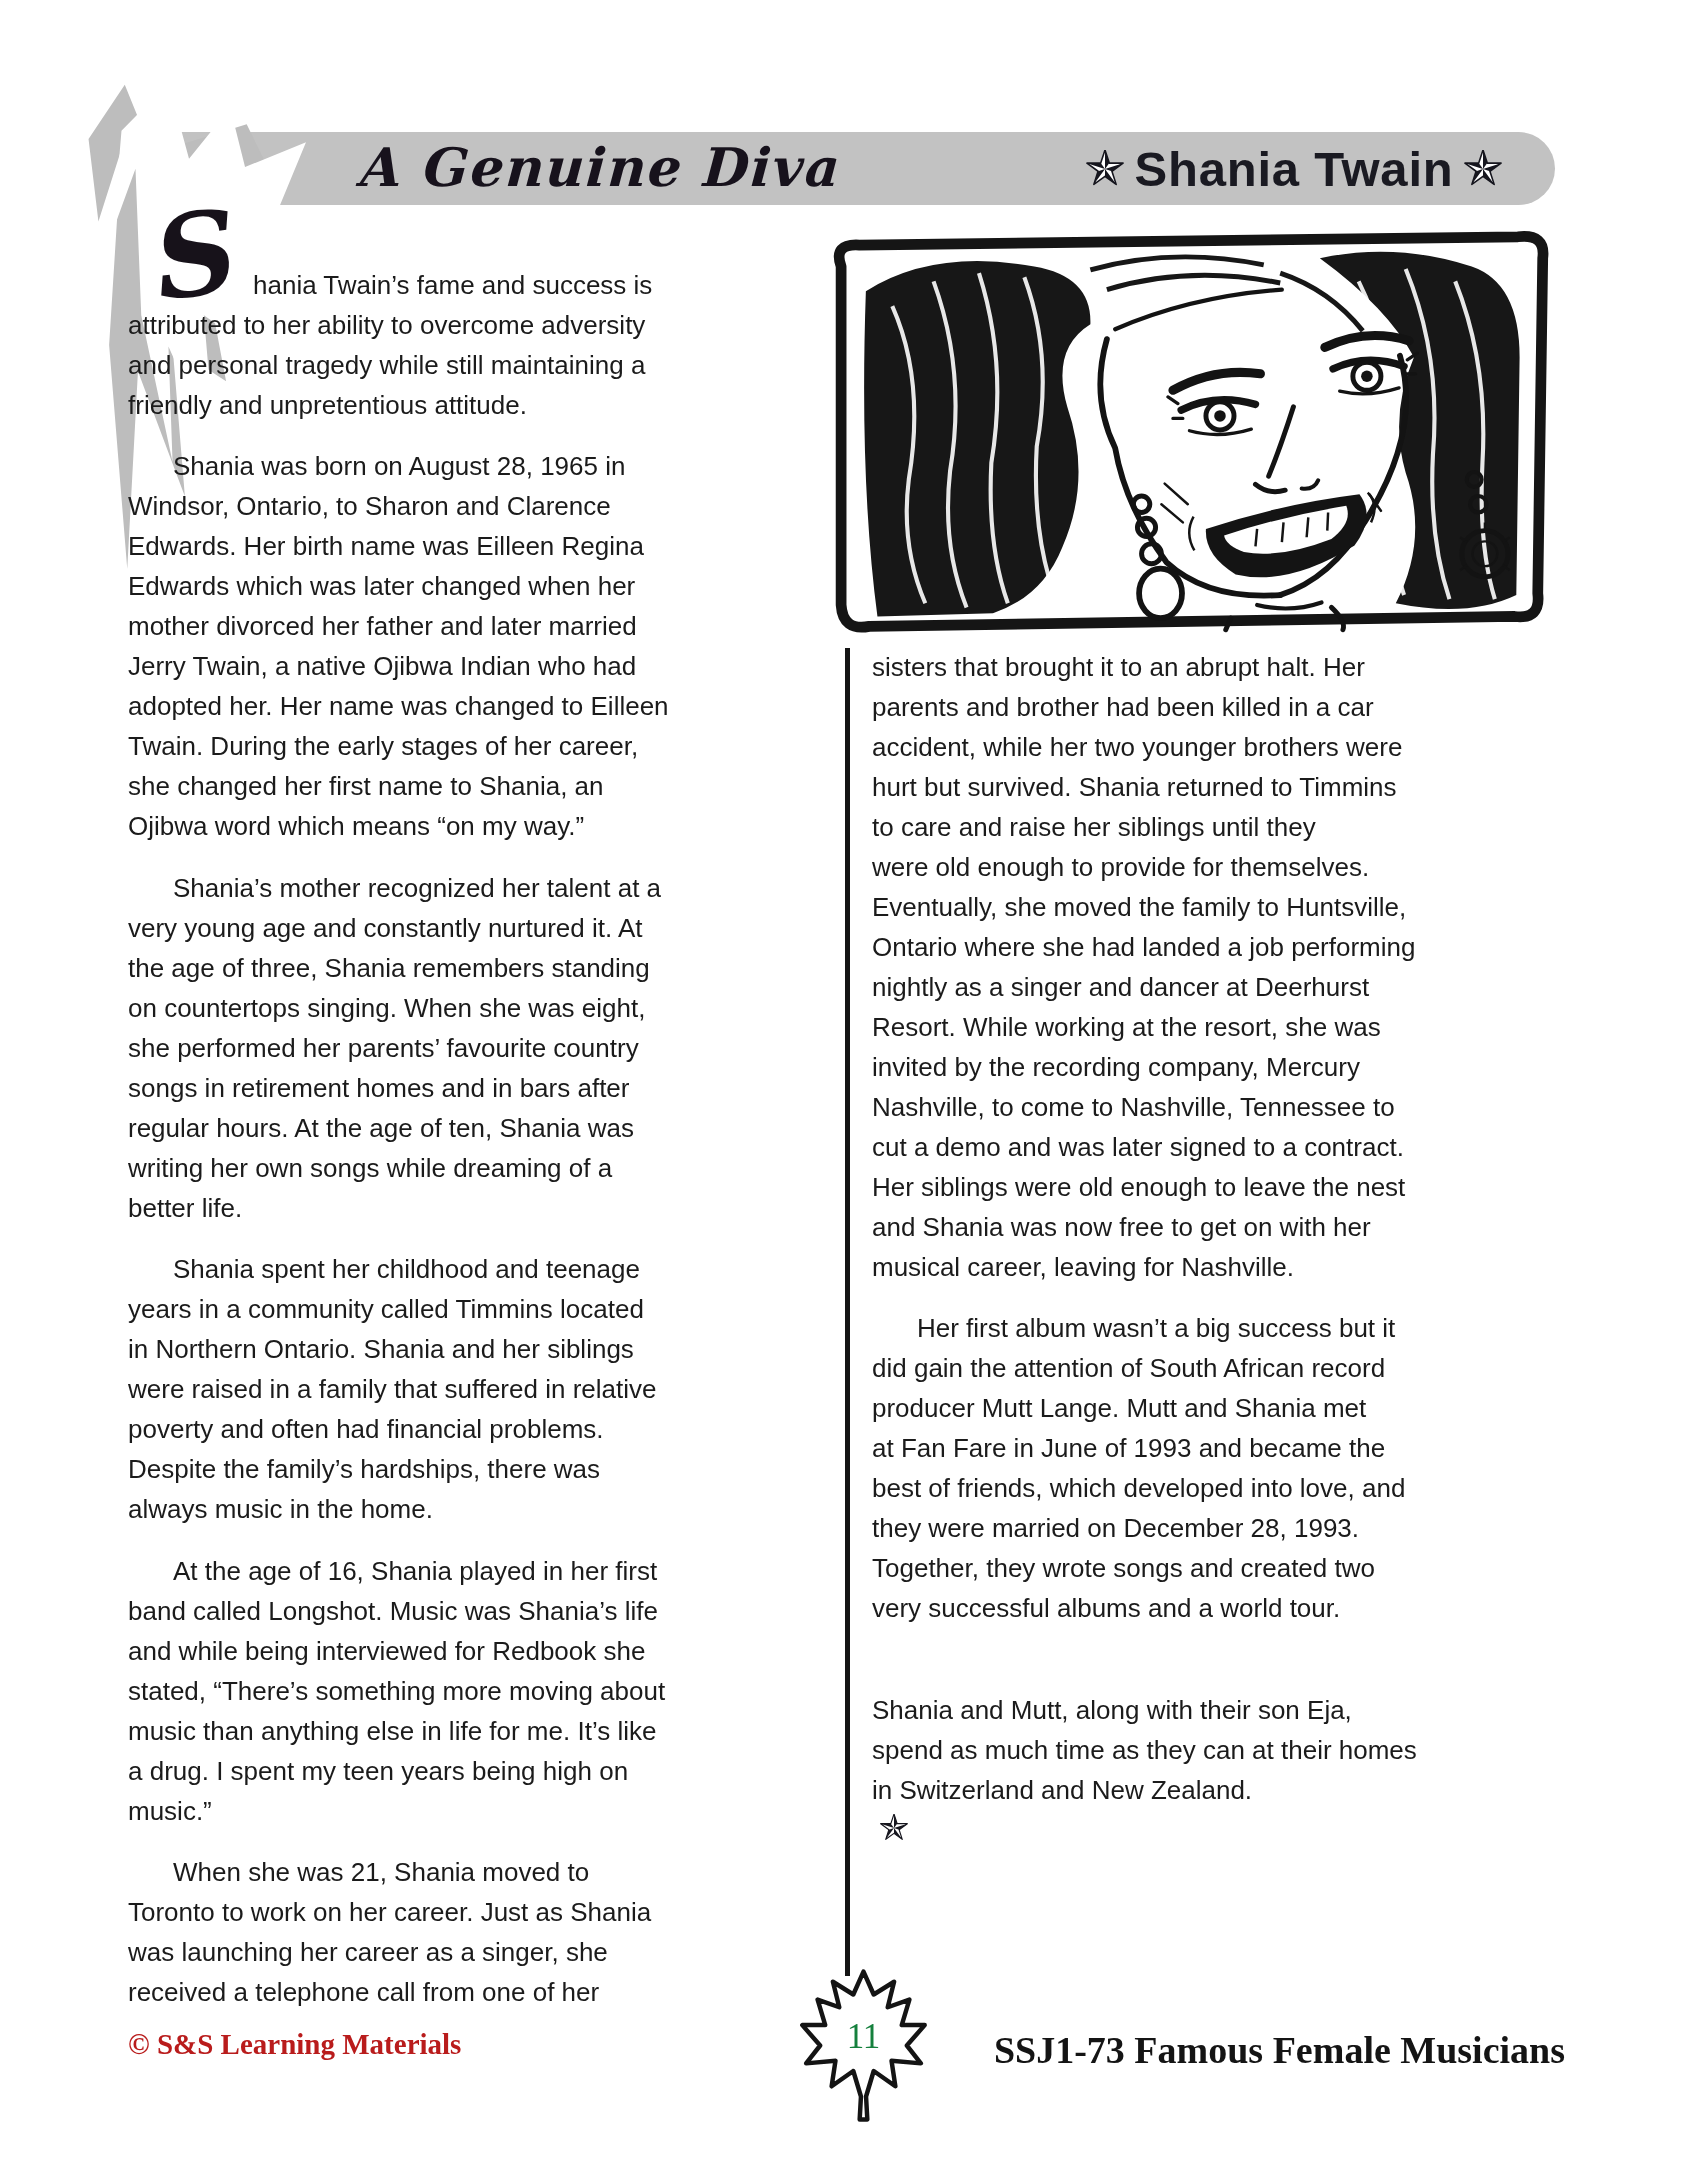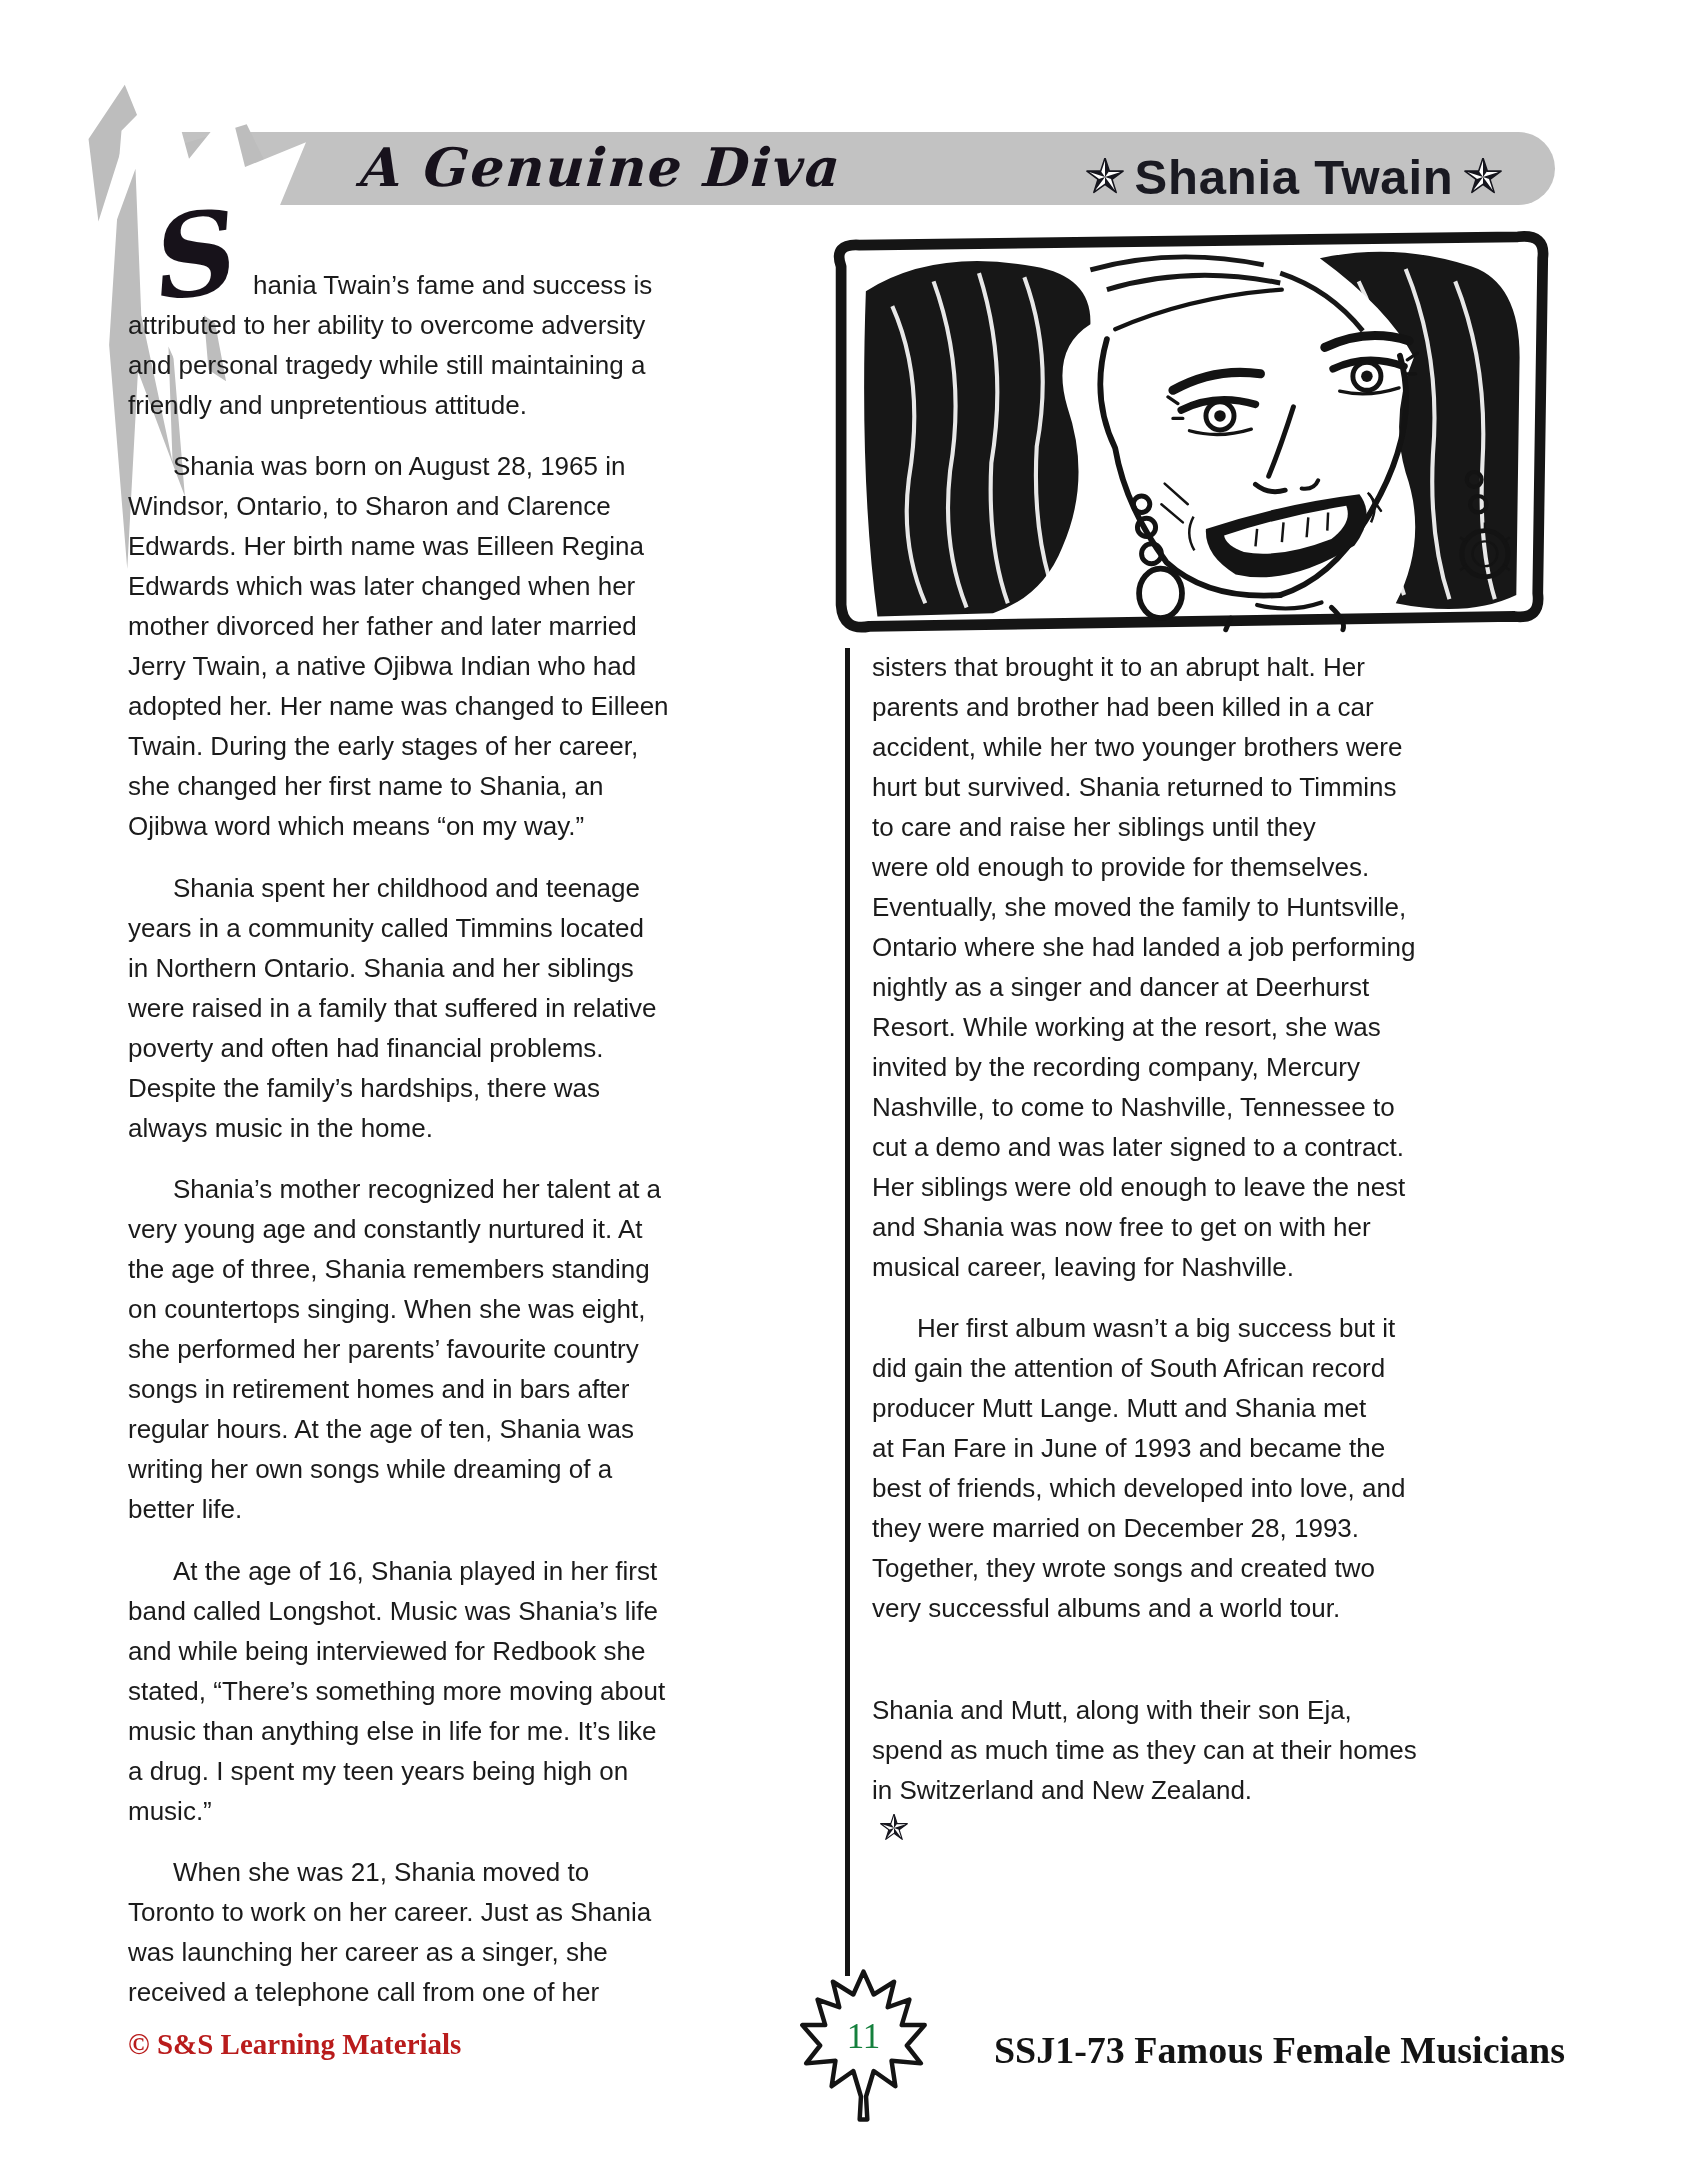--- a/index.html
+++ b/index.html
@@ -5,21 +5,21 @@
   html,body{margin:0;padding:0;background:#ffffff;}
   .page{position:relative;width:1687px;height:2183px;background:#ffffff;overflow:hidden;
         font-family:"Liberation Sans",sans-serif;color:#1b1b1b;}
 
   
   .banner{position:absolute;left:125px;top:132px;width:1430px;height:73px;
           background:#c2c2c2;border-radius:38px;z-index:1;}
   .banner-left-title{position:absolute;left:361px;top:132px;height:73px;line-height:71px;
           font-family:"DejaVu Serif","Liberation Serif",serif;font-style:italic;font-weight:bold;
           font-size:53px;color:#17121c;z-index:3;letter-spacing:1.6px;transform:skewX(-4deg);}
-  .banner-right{position:absolute;left:1022px;top:140px;width:544px;height:73px;
+  .banner-right{position:absolute;left:1022px;top:132px;width:544px;height:73px;
           display:flex;align-items:center;justify-content:center;gap:10px;z-index:3;}
   .banner-right-title{font-size:49px;font-weight:bold;color:#1a1a22;letter-spacing:0.8px;}
   .star-icon{width:38px;height:38px;display:inline-block;}
 
   
   .burst{position:absolute;left:49px;top:73px;width:313px;height:511px;z-index:2;}
 
   
   .dropcap{position:absolute;left:155px;top:198px;z-index:5;
            font-family:"DejaVu Serif","Liberation Serif",serif;font-style:italic;font-weight:bold;
@@ -166,36 +166,36 @@
     <p class="para indent">Shania was born on August 28, 1965 in
 Windsor, Ontario, to Sharon and Clarence
 Edwards. Her birth name was Eilleen Regina
 Edwards which was later changed when her
 mother divorced her father and later married
 Jerry Twain, a native Ojibwa Indian who had
 adopted her. Her name was changed to Eilleen
 Twain. During the early stages of her career,
 she changed her first name to Shania, an
 Ojibwa word which means “on my way.”</p>
-    <p class="para indent">Shania spent her childhood and teenage
-years in a community called Timmins located
-in Northern Ontario. Shania and her siblings
-were raised in a family that suffered in relative
-poverty and often had financial problems.
-Despite the family’s hardships, there was
-always music in the home.</p>
     <p class="para indent">Shania’s mother recognized her talent at a
 very young age and constantly nurtured it. At
 the age of three, Shania remembers standing
 on countertops singing. When she was eight,
 she performed her parents’ favourite country
 songs in retirement homes and in bars after
 regular hours. At the age of ten, Shania was
 writing her own songs while dreaming of a
 better life.</p>
+    <p class="para indent">Shania spent her childhood and teenage
+years in a community called Timmins located
+in Northern Ontario. Shania and her siblings
+were raised in a family that suffered in relative
+poverty and often had financial problems.
+Despite the family’s hardships, there was
+always music in the home.</p>
     <p class="para indent">At the age of 16, Shania played in her first
 band called Longshot. Music was Shania’s life
 and while being interviewed for Redbook she
 stated, “There’s something more moving about
 music than anything else in life for me. It’s like
 a drug. I spent my teen years being high on
 music.”</p>
     <p class="para indent">When she was 21, Shania moved to
 Toronto to work on her career. Just as Shania
 was launching her career as a singer, she

